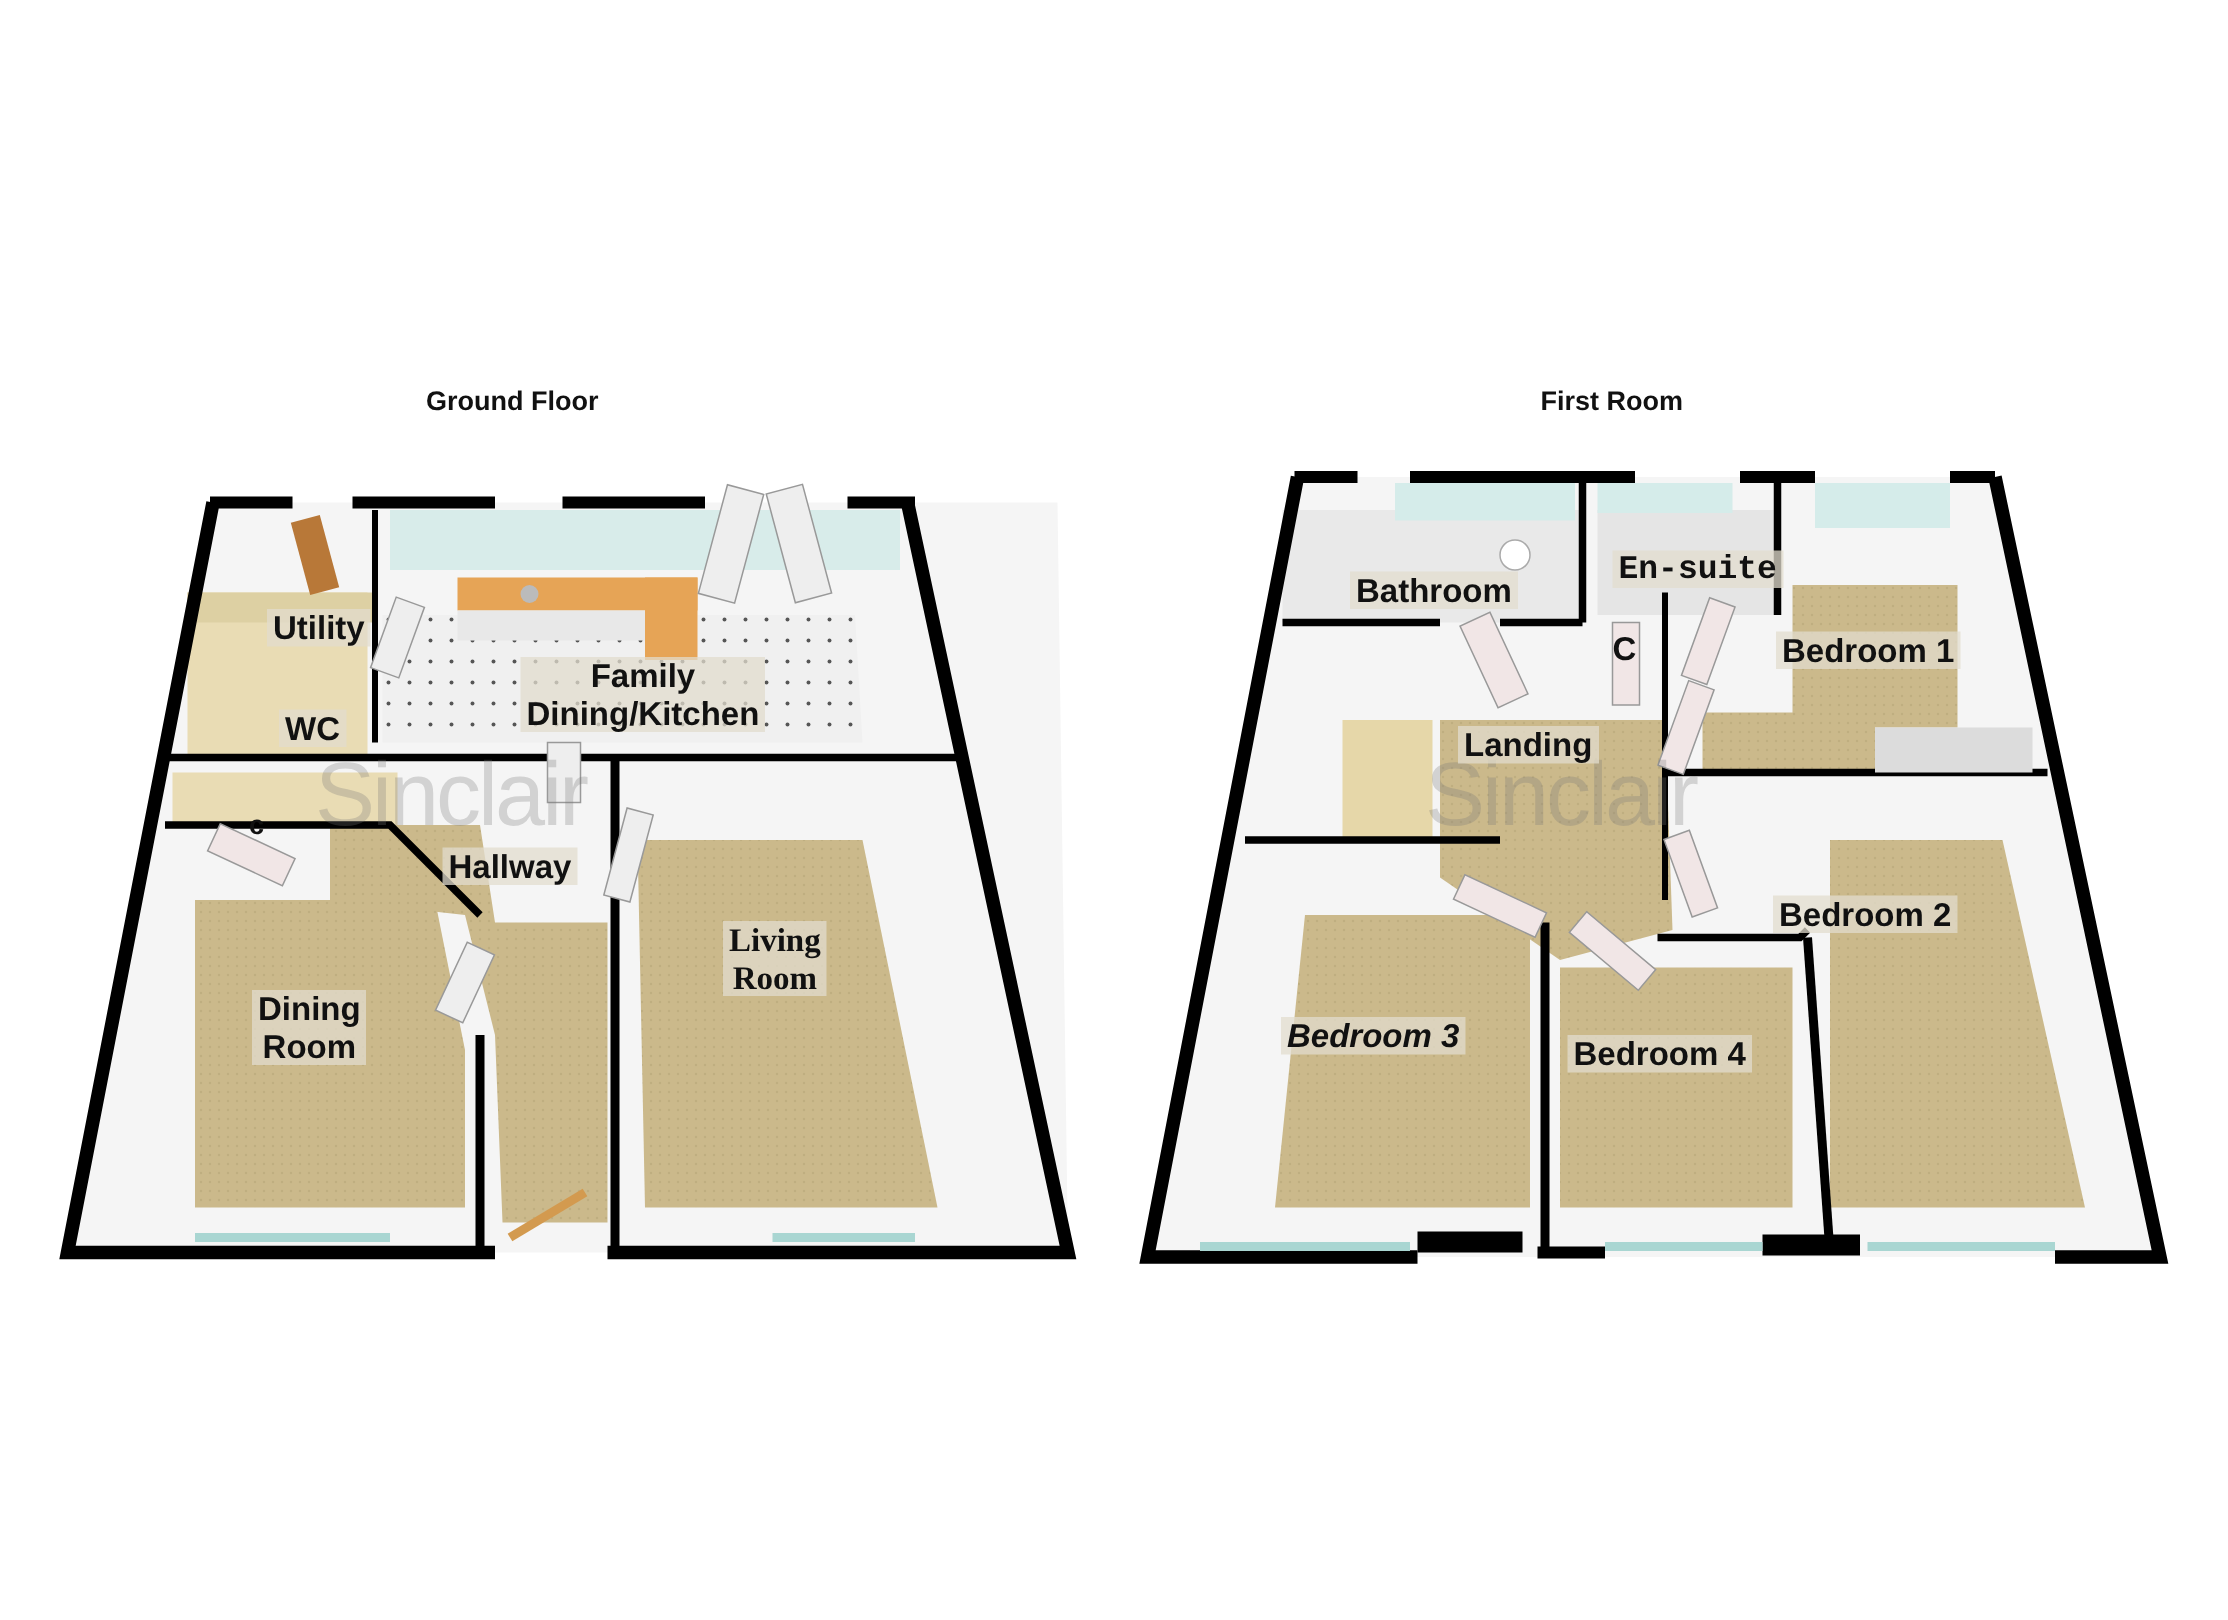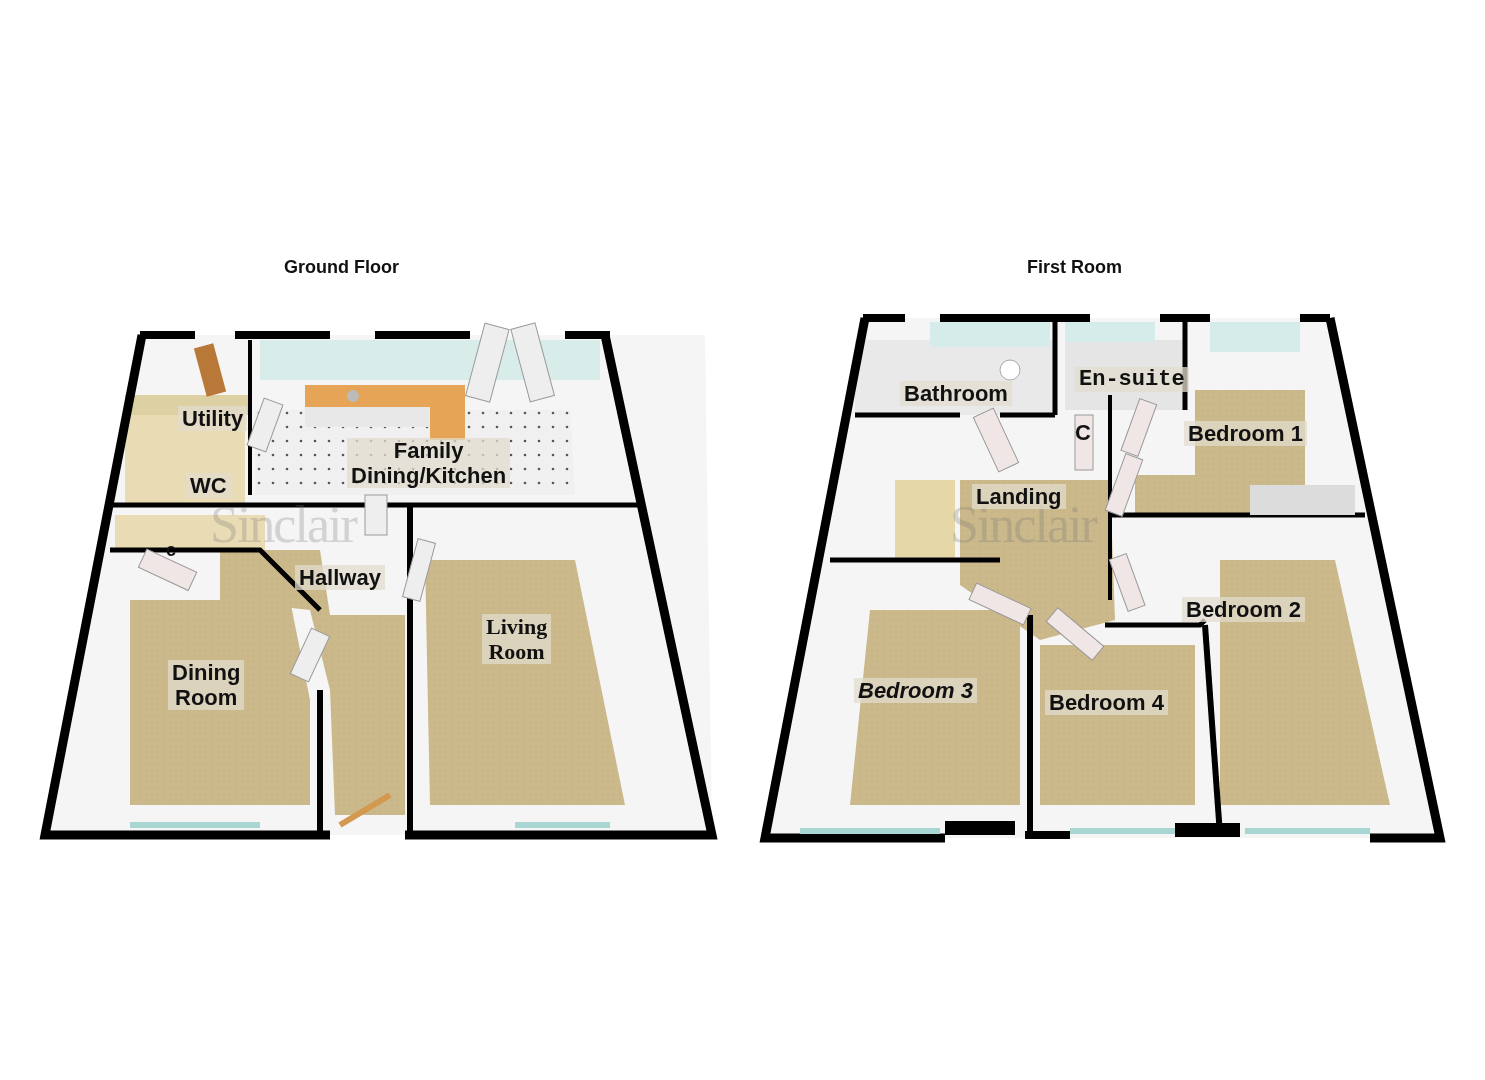--- a/index.html
+++ b/index.html
@@ -1,20 +1,20 @@
 <!DOCTYPE html>
 <html><head>
 <meta charset="utf-8">
 <style>
   html, body { margin:0; padding:0; background:#ffffff; }
   body { width:1485px; height:1080px; position:relative; overflow:hidden; font-family:"Liberation Sans", sans-serif; }
   .title { position:absolute; font-weight:bold; font-size:18px; color:#111; }
   svg { position:absolute; left:0; top:0; }
   .lbl { position:absolute; font-weight:bold; font-size:22px; color:#111; background:rgba(225,220,205,0.75); padding:0 4px; line-height:25px; text-align:center; }
-  .wm { position:absolute; font-size:52px; color:rgba(120,120,120,0.28); font-family:Liberation Serif, serif; letter-spacing:-2px; }
+  .wm { position:absolute; font-size:60px; color:rgba(120,120,120,0.28); font-family:Liberation Sans, sans-serif; letter-spacing:-2px; }
 </style>
 </head>
 <body>
 
 <div class="title" style="left:284px;top:257px;">Ground Floor</div>
 <div class="title" style="left:1027px;top:257px;">First Room</div>
 
 <svg width="1485" height="1080">
   <defs>
     <pattern id="carpet" width="6" height="6" patternUnits="userSpaceOnUse">

